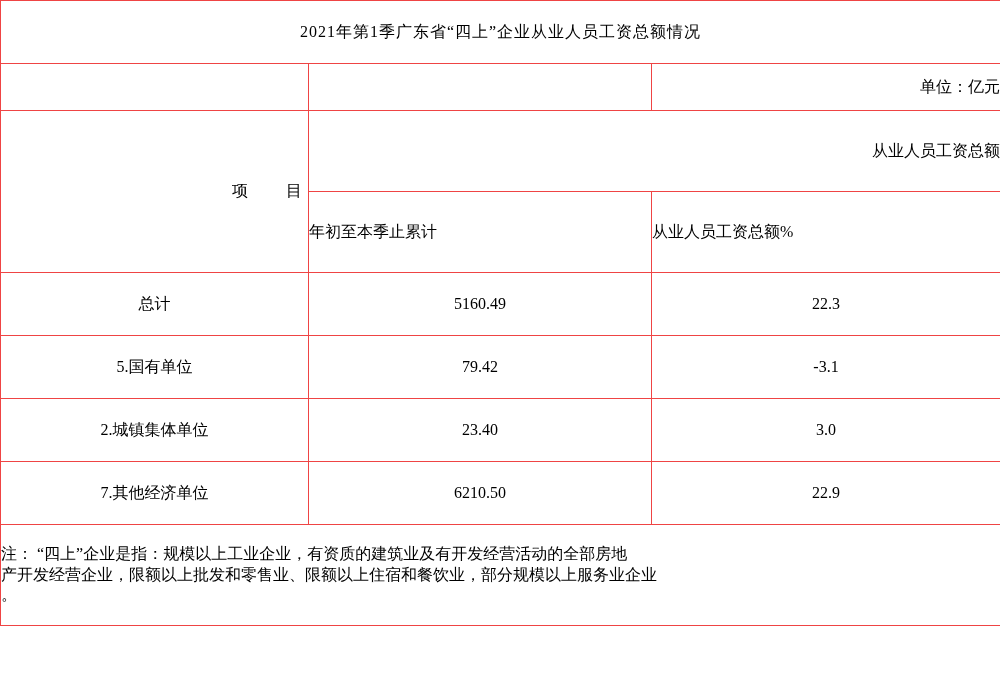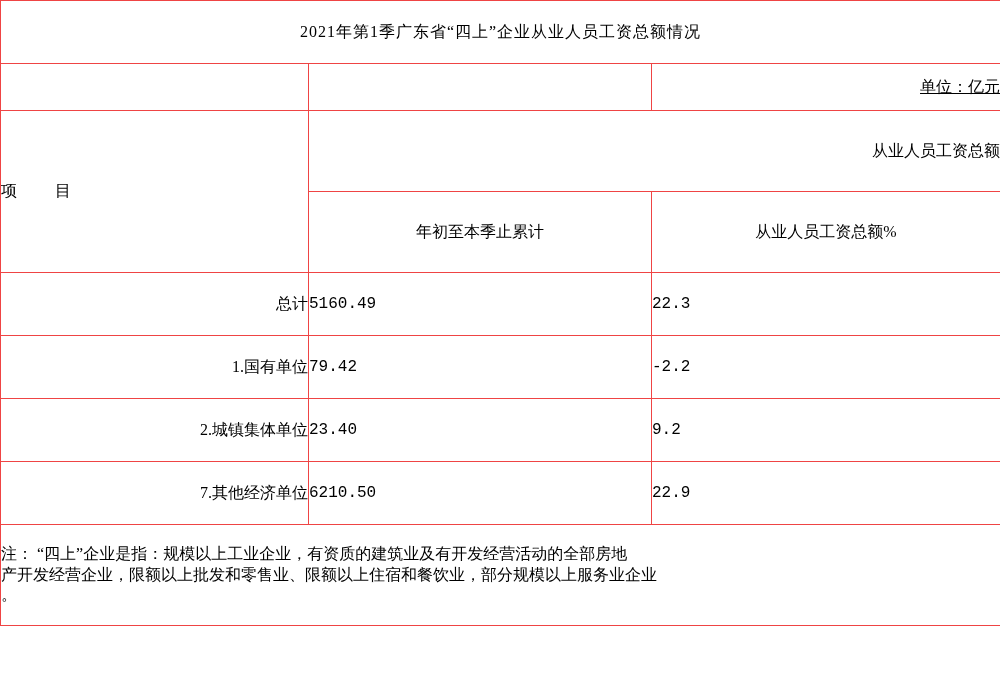--- a/index.html
+++ b/index.html
@@ -42,54 +42,52 @@
     height: 62px;
     text-align: center;
     font-size: 27px;
     letter-spacing: 1px;
     font-weight: normal;
     border-left: 1px solid #b8b8b8;
     border-right: 1px solid #b8b8b8;
   }
   .blank-row td {
     height: 46px;
-    text-decoration: underline;
   }
   .unit-cell {
     text-align: right;
     padding-right: 14px;
     font-size: 21px;
   }
   .item-head {
-    text-align: left;
+    text-align: right;
     font-size: 22px;
     letter-spacing: 6px;
     padding-left: 6px;
   }
   .group-head {
     text-align: right;
     font-size: 22px;
     height: 80px;
   }
   .sub-head {
-    text-align: center;
     font-size: 21px;
     height: 80px;
   }
   .row-label {
-    text-align: right;
+    text-align: center;
     padding-left: 14px;
     font-size: 21px;
     height: 62px;
   }
   .num {
-    text-align: left;
+    text-align: center;
     padding-right: 16px;
     font-size: 21px;
-    font-family: Liberation Mono, monospace;
+    font-family: Liberation Serif, serif;
   }
   .note-cell {
     height: 100px;
     font-size: 19px;
     line-height: 1.55;
     text-align: left;
     padding: 8px 14px 8px 14px;
     vertical-align: top;
   }
   .note-cell p {
@@ -124,28 +122,28 @@
         <td class="sub-head">年初至本季止累计</td>
         <td class="sub-head">从业人员工资总额%</td>
       </tr>
 
       <tr>
         <td class="row-label">总计</td>
         <td class="num">5160.49</td>
         <td class="num">22.3</td>
       </tr>
       <tr>
-        <td class="row-label">1.国有单位</td>
+        <td class="row-label">5.国有单位</td>
         <td class="num">79.42</td>
-        <td class="num">-2.2</td>
+        <td class="num">-3.1</td>
       </tr>
       <tr>
         <td class="row-label">2.城镇集体单位</td>
         <td class="num">23.40</td>
-        <td class="num">9.2</td>
+        <td class="num">3.0</td>
       </tr>
       <tr>
         <td class="row-label">7.其他经济单位</td>
         <td class="num">6210.50</td>
         <td class="num">22.9</td>
       </tr>
 
       <tr>
         <td class="note-cell" colspan="3">
           <p>注： “四上”企业是指：规模以上工业企业，有资质的建筑业及有开发经营活动的全部房地</p>

